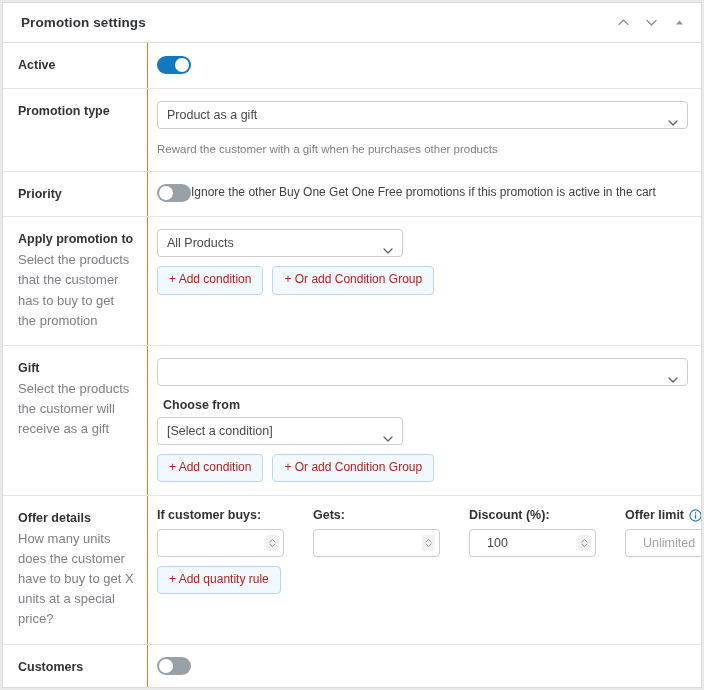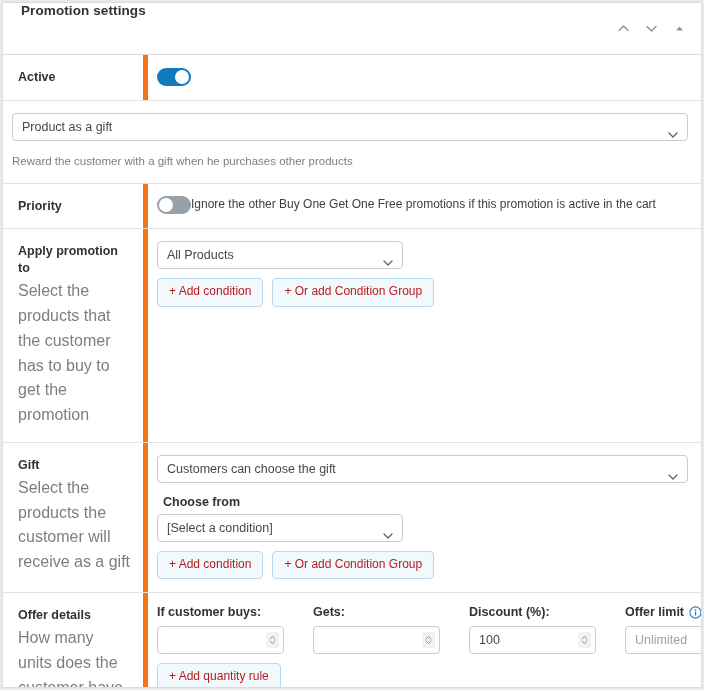--- a/index.html
+++ b/index.html
@@ -14,23 +14,24 @@
     position: absolute;
     left: 2px; top: 2px;
     width: 700px;
     height: 686px;
     background: #ffffff;
     border: 1px solid #dcdcdc;
     overflow: hidden;
   }
   
   .panel-header {
-    height: 52px;
+    height: 40px;
     border-bottom: 1px solid #dcdcdc;
     display: flex;
+    align-items: center;
     padding: 0 10px 0 18px;
     background: #ffffff;
   }
   .panel-title {
     font-size: 13.5px;
     font-weight: bold;
     color: #2f3337;
     letter-spacing: .1px;
     flex: 1;
   }
@@ -40,36 +41,36 @@
   
   .row {
     display: flex;
     border-bottom: 1px solid #e4e4e5;
     background: #ffffff;
   }
   .row:last-child { border-bottom: none; }
   .row-label {
     width: 145px;
     min-width: 145px;
-    border-right: 5px solid #f97316;
+    border-right: 1px solid #f97316;
     padding: 14px 12px 14px 15px;
   }
   .row-body {
     flex: 1;
     padding: 12px 13px 13px 9px;
   }
   .lbl-title {
     font-size: 12.5px;
     font-weight: bold;
     color: #2f3337;
     line-height: 1.35;
     display: block;
   }
   .lbl-desc {
-    font-size: 16px;
+    font-size: 13px;
     color: #7a7f85;
     line-height: 1.55;
     display: block;
     margin-top: 2px;
   }
   
   .toggle {
     width: 34px; height: 18px;
     border-radius: 10px;
     background: #98a0a8;
@@ -159,21 +160,21 @@
   .info-icon { width: 13px; height: 13px; display: inline-block; }
   .numfield {
     position: relative;
     height: 28px;
     border: 1px solid #c9ccd0;
     border-radius: 4px;
     background: #ffffff;
   }
   .numfield input {
     position: absolute;
-    left: 0; top: 0;
+    left: 8px; top: 0;
     width: calc(100% - 22px);
     height: 26px;
     border: none;
     outline: none;
     background: transparent;
     padding: 0 4px 0 9px;
     font-size: 12.5px;
     color: #43484d;
     font-family: "Liberation Sans", sans-serif;
   }
@@ -218,20 +219,23 @@
   <div class="row">
     <div class="row-label">
       <span class="lbl-title">Active</span>
     </div>
     <div class="row-body">
       <div class="toggle on"><span class="knob"></span></div>
     </div>
   </div>
 
   <div class="row">
+    <div class="row-label">
+      <span class="lbl-title">Promotion type</span>
+    </div>
     <div class="row-body">
       <div class="sel sel-full">
         <span class="sel-val">Product as a gift</span>
         <span class="chev">
           <svg width="10" height="6" viewBox="0 0 10 6">
               <polyline points="1,1 5,5 9,1" fill="none" stroke="#5c6166" stroke-width="1.3" stroke-linecap="round" stroke-linejoin="round"></polyline>
             </svg>
         </span>
       </div>
       <div style="font-size:11.5px;color:#7a7f85;margin-top:12px;line-height:1.45;">Reward the customer with a gift when he purchases other products</div>
@@ -273,21 +277,20 @@
     </div>
   </div>
 
   <div class="row">
     <div class="row-label">
       <span class="lbl-title">Gift</span>
       <span class="lbl-desc">Select the products the customer will receive as a gift</span>
     </div>
     <div class="row-body">
       <div class="sel sel-full">
-        <span class="sel-val">Customers can choose the gift</span>
         <span class="chev">
           <svg width="10" height="6" viewBox="0 0 10 6">
               <polyline points="1,1 5,5 9,1" fill="none" stroke="#5c6166" stroke-width="1.3" stroke-linecap="round" stroke-linejoin="round"></polyline>
             </svg>
         </span>
       </div>
       <span class="sub-label">Choose from</span>
       <div class="sel sel-half">
         <span class="sel-val">[Select a condition]</span>
         <span class="chev">

